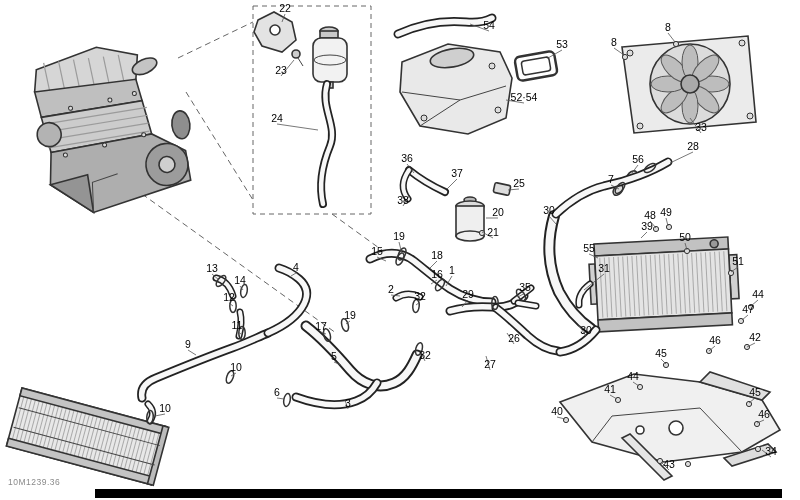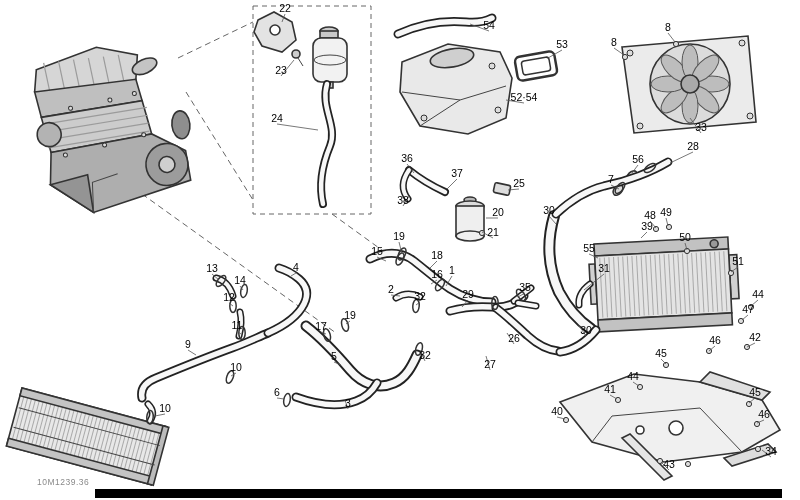--- a/index.html
+++ b/index.html
@@ -12,21 +12,21 @@
   .dashline{stroke:#666;stroke-width:1;stroke-dasharray:6 4;fill:none;}
   .part{stroke:#333;stroke-width:1.6;}
   .thinpart{stroke:#444;stroke-width:1;fill:none;}
   .hose-outer{fill:none;stroke:#222;stroke-linecap:round;}
   .hose-inner{fill:none;stroke:#f7f7f7;stroke-linecap:round;}
   .rib{stroke:#9b9b9b;stroke-width:1.2;}
   .fin{stroke:#a9a9a9;stroke-width:1;}
   .clamp{fill:none;stroke:#333;stroke-width:1.5;}
   .bolt{fill:#ddd;stroke:#333;stroke-width:1;}
   .corr{fill:none;stroke:#8a8a8a;stroke-width:5;stroke-dasharray:2 3;}
-  .watermark{position:absolute;left:8px;top:477px;font-size:8.5px;color:#8a8a8a;letter-spacing:.5px;margin-left:29px;}
+  .watermark{position:absolute;left:8px;top:477px;font-size:8.5px;color:#8a8a8a;letter-spacing:.5px;}
   .bottom-bar{position:absolute;left:95px;top:489px;width:705px;height:9px;background:#000;}
 </style>
 </head>
 <body>
 
 <div class="stage">
 
   <svg width="800" height="500" viewBox="0 0 800 500">
 
     <rect class="dashedbox" x="253" y="6" width="118" height="208"></rect>

